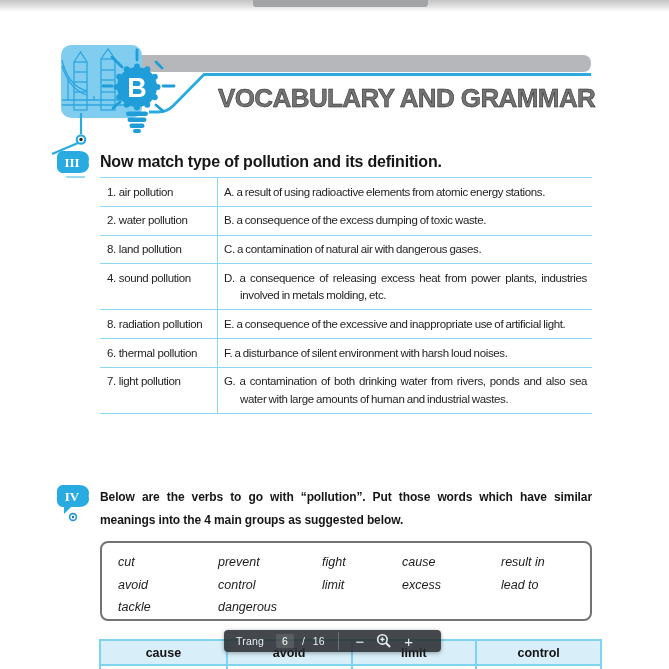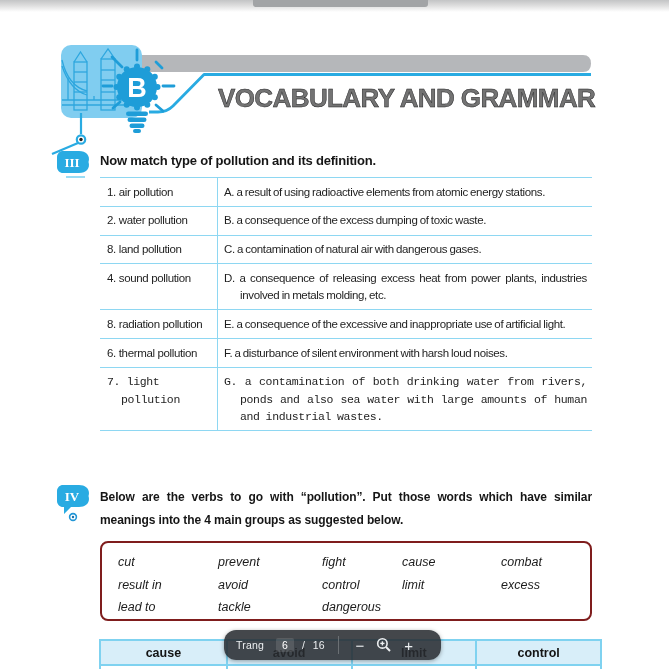--- a/index.html
+++ b/index.html
@@ -21,56 +21,56 @@
 
   
   .sec-badge { position:absolute; width:34px; }
   .badge3 { left:57px; top:151px; }
   .badge4 { left:57px; top:485px; }
   .badge-label { font-family:"Liberation Serif", serif; font-weight:bold; }
   .badge3-dash { position:absolute; left:66px; top:176px; width:19px; height:2px; background:#9adcf5; }
 
   .sec-heading { position:absolute; left:100px; width:492px; margin:0;
     font-weight:bold; color:#161616; }
-  .h3 { top:153px; font-size:13px; letter-spacing:-0.2px; }
+  .h3 { top:153px; font-size:16px; letter-spacing:-0.2px; }
   .h4 { top:486px; font-size:12px; line-height:23px; text-align:justify; letter-spacing:-0.1px; }
 
   
   .match-table { position:absolute; left:100px; top:177px; width:492px;
     font-size:11.5px; letter-spacing:-0.35px; line-height:1.5; color:#1e1e1e; }
   .trow { display:flex; border-top:1.6px solid #8ed7f2; }
-  .trow:last-child { border-bottom:1.6px solid #8ed7f2;font-family:Liberation Mono, monospace; }
+  .trow:last-child { border-bottom:1.6px solid #8ed7f2; }
   .cell-l { flex:0 0 118px; box-sizing:border-box; width:118px;
     padding:5.5px 2px 5px 21px; text-indent:-14px; border-right:1.6px solid #8ed7f2; }
   .cell-r { flex:1; padding:5.5px 5px 5px 22px; text-indent:-16px;
     text-align:justify; word-spacing:-0.6px; }
 
   
   .word-box { position:absolute; left:100px; top:541px; width:492px; height:80px;
-    box-sizing:border-box; border:2px solid #7f1d1d; border-radius:8px;
+    box-sizing:border-box; border:2px solid #737373; border-radius:8px;
     padding:8px 0 0 16px; display:grid;
     grid-template-columns:100px 104px 80px 99px auto;
     font-style:italic; font-size:12.5px; line-height:22px; color:#1c1c1c; }
 
   
   .group-row { position:absolute; left:99px; top:639px; width:503px; height:27px;
     box-sizing:border-box; display:grid; grid-template-columns:repeat(4,1fr);
     background:#d8eef9; border:2px solid #7fd2f0; }
   .group-cell { display:flex; align-items:center; justify-content:center;
     font-weight:bold; font-size:12.5px; color:#141414; border-left:2px solid #7fd2f0; }
   .group-cell:first-child { border-left:none; }
   .group-row2 { position:absolute; left:99px; top:666px; width:503px; height:4px;
     box-sizing:border-box; display:grid; grid-template-columns:repeat(4,1fr);
     border-left:2px solid #7fd2f0; border-right:2px solid #7fd2f0; background:#fff; }
   .group-row2 > div { border-left:2px solid #7fd2f0; }
   .group-row2 > div:first-child { border-left:none; }
 
   
-  .pdf-toolbar { position:absolute; left:224px; top:630px; width:217px; height:30px;
-    box-sizing:border-box; border-radius:12px; background:rgba(40,44,48,0.87);
+  .pdf-toolbar { position:absolute; left:224px; top:630px; width:217px; height:22px;
+    box-sizing:border-box; border-radius:4px; background:rgba(40,44,48,0.87);
     box-shadow:0 1px 4px rgba(0,0,0,0.35);
     display:flex; align-items:center; padding:0 12px; color:#eceff1; font-size:10.5px; }
   .tb-label { margin-right:12px; letter-spacing:0.2px; }
   .tb-page { background:rgba(255,255,255,0.12); border-radius:2px; padding:1px 6px;
     margin-right:8px; font-size:10.5px; color:#fff; }
   .tb-sep { margin-right:8px; }
   .tb-total { margin-right:0; }
   .tb-divider { width:1px; height:18px; background:#6b7074; margin:0 11px 0 13px; }
   .tb-btn { background:none; border:none; color:#eceff1; font-size:15px; line-height:1;
     padding:0; margin:0 6px; cursor:pointer; font-family:"Liberation Sans", sans-serif; }
@@ -200,21 +200,20 @@
     <circle cx="16" cy="32" r="1.2" fill="#1b6fa8"></circle>
   </svg>
 
   <p class="sec-heading h4">Below are the verbs to go with “pollution”. Put those words which have similar meanings into the 4 main groups as suggested below.</p>
 
   <div class="word-box">
     <span>cut</span>
     <span>prevent</span>
     <span>fight</span>
     <span>cause</span>
-    <span>combat</span>
     <span>result in</span>
     <span>avoid</span>
     <span>control</span>
     <span>limit</span>
     <span>excess</span>
     <span>lead to</span>
     <span>tackle</span>
     <span>dangerous</span>
   </div>
 

